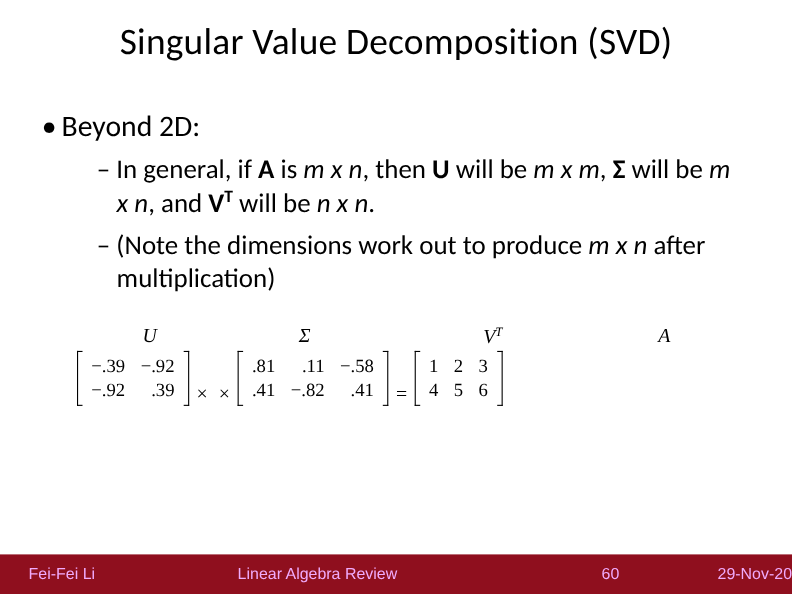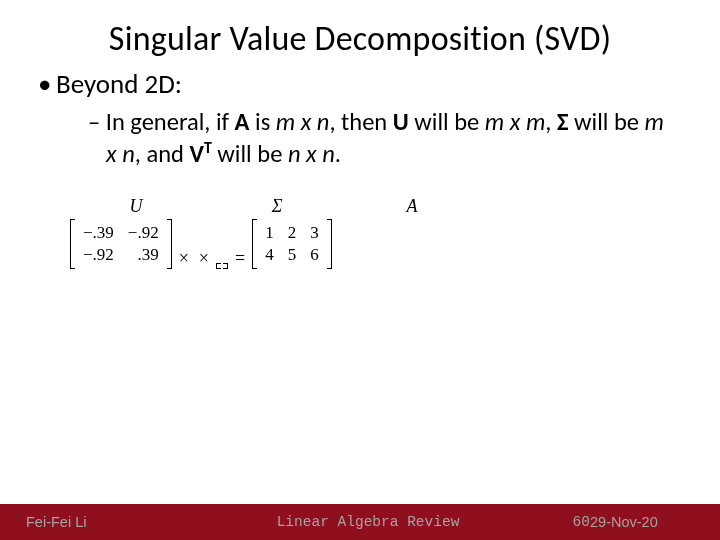--- a/index.html
+++ b/index.html
@@ -1,61 +1,65 @@
 <!DOCTYPE html>
 <html><head>
 <meta charset="utf-8">
 <style>
   html,body{margin:0;padding:0;width:720px;height:540px;background:#fff;font-family:"Calibri","Segoe UI",Arial,sans-serif;color:#000;overflow:hidden}
   .slide{position:relative;width:720px;height:540px}
   .title{font-size:34px;text-align:center;padding-top:18px;letter-spacing:.2px}
   .body{padding:8px 38px 0 38px}
-  .bul1{font-size:27px;}
+  .bul1{font-size:27px;margin-top:32px}
   .bul1 .dot{display:inline-block;width:18px}
   .bul2{font-size:24.5px;margin:8px 16px 0 50px;text-indent:-18px;padding-left:18px;line-height:1.22}
   em{font-style:italic}
   b{font-weight:bold}
   sup{font-size:.65em;vertical-align:super}
   .eq{margin:26px 0 0 32px}
   .eq-row{display:flex;align-items:flex-end;gap:4px;font-family:"Cambria Math","Times New Roman",serif;font-size:17px}
   .lbl-row{display:flex;font-family:"Cambria Math","Times New Roman",serif;font-size:18px;font-style:italic;margin-bottom:2px}
   .lbl-row span{text-align:center}
   .mat{display:inline-block;position:relative;padding:3px 6px}
   .mat::before,.mat::after{content:"";position:absolute;top:0;bottom:0;width:4px;border-top:1.5px solid #000;border-bottom:1.5px solid #000}
   .mat::before{left:0;border-left:1.5px solid #000}
   .mat::after{right:0;border-right:1.5px solid #000}
   .mat table{border-collapse:collapse}
   .mat td{padding:1px 7px;text-align:right;font-family:"Cambria Math","Times New Roman",serif;font-size:17px;white-space:nowrap}
   .op{font-size:18px;padding:0 3px}
-  .footer{position:absolute;left:0;right:0;bottom:0;height:36px;background:#8f0f1e;display:flex;align-items:center;color:#a3a3a3;font-size:14.5px}
+  .footer{position:absolute;left:0;right:0;bottom:0;height:36px;background:#8f0f1e;display:flex;align-items:center;color:#f0abfc;font-size:14.5px}
   .footer .f-author{flex:0 0 190px;padding-left:26px;font-family:Arial,sans-serif}
-  .footer .f-title{flex:1;text-align:center;font-family:Liberation Mono, monospace}
-  .footer .f-page{flex:0 0 70px;text-align:right;font-family:Liberation Mono, monospace}
-  .footer .f-date{flex:0 0 130px;text-align:left;font-family:Arial,sans-serif}
+  .footer .f-title{flex:1;font-family:Liberation Sans, sans-serif}
+  .footer .f-page{flex:0 0 70px;text-align:center;font-family:Liberation Sans, sans-serif}
+  .footer .f-date{flex:0 0 130px;text-align:right;font-family:Arial,sans-serif}
 </style>
 </head>
 <body>
 
 <div class="slide">
   <div class="title">Singular Value Decomposition (SVD)</div>
 
   <div class="body">
     <div class="bul1">
       <span class="dot">•</span><span>Beyond 2D:</span>
     </div>
 
     <div class="bul2">
       – <span>In general, if </span><b>A</b><span> is </span><em>m x n</em><span>, then </span><b>U</b><span> will be </span><em>m x m</em><span>, </span><b>Σ</b><span> will be </span><em>m x n</em><span>, and </span><b>V</b><b><sup>T</sup></b><span> will be </span><em>n x n</em><span>.</span>
     </div>
 
+    <div class="bul2">
+      – <span>(Note the dimensions work out to produce </span><em>m x n</em><span> after multiplication)</span>
+    </div>
 
     <div class="eq">
       <div class="lbl-row">
         <span style="width:132px">U</span>
         <span style="width:150px">Σ</span>
+        <span style="width:192px"><span>V</span><sup>T</sup></span>
         <span style="width:120px">A</span>
       </div>
       <div class="eq-row">
         <span class="mat">
             <table>
           <tbody>
                 <tr>
                   <td>−.39</td>
                   <td>−.92</td>
                 </tr>
@@ -64,20 +68,30 @@
                   <td>.39</td>
                 </tr>
         </tbody>
             </table>
           </span>
         <span class="op">×</span>
         <span class="op">×</span>
         <span class="mat">
             <table>
           <tbody>
+          <tr>
+                  <td>.81</td>
+                  <td>.11</td>
+                  <td>−.58</td>
+                </tr>
+          <tr>
+                  <td>.41</td>
+                  <td>−.82</td>
+                  <td>.41</td>
+                </tr>
         </tbody>
             </table>
           </span>
         <span class="op">=</span>
         <span class="mat">
             <table>
           <tbody>
                 <tr>
                   <td>1</td>
                   <td>2</td>

